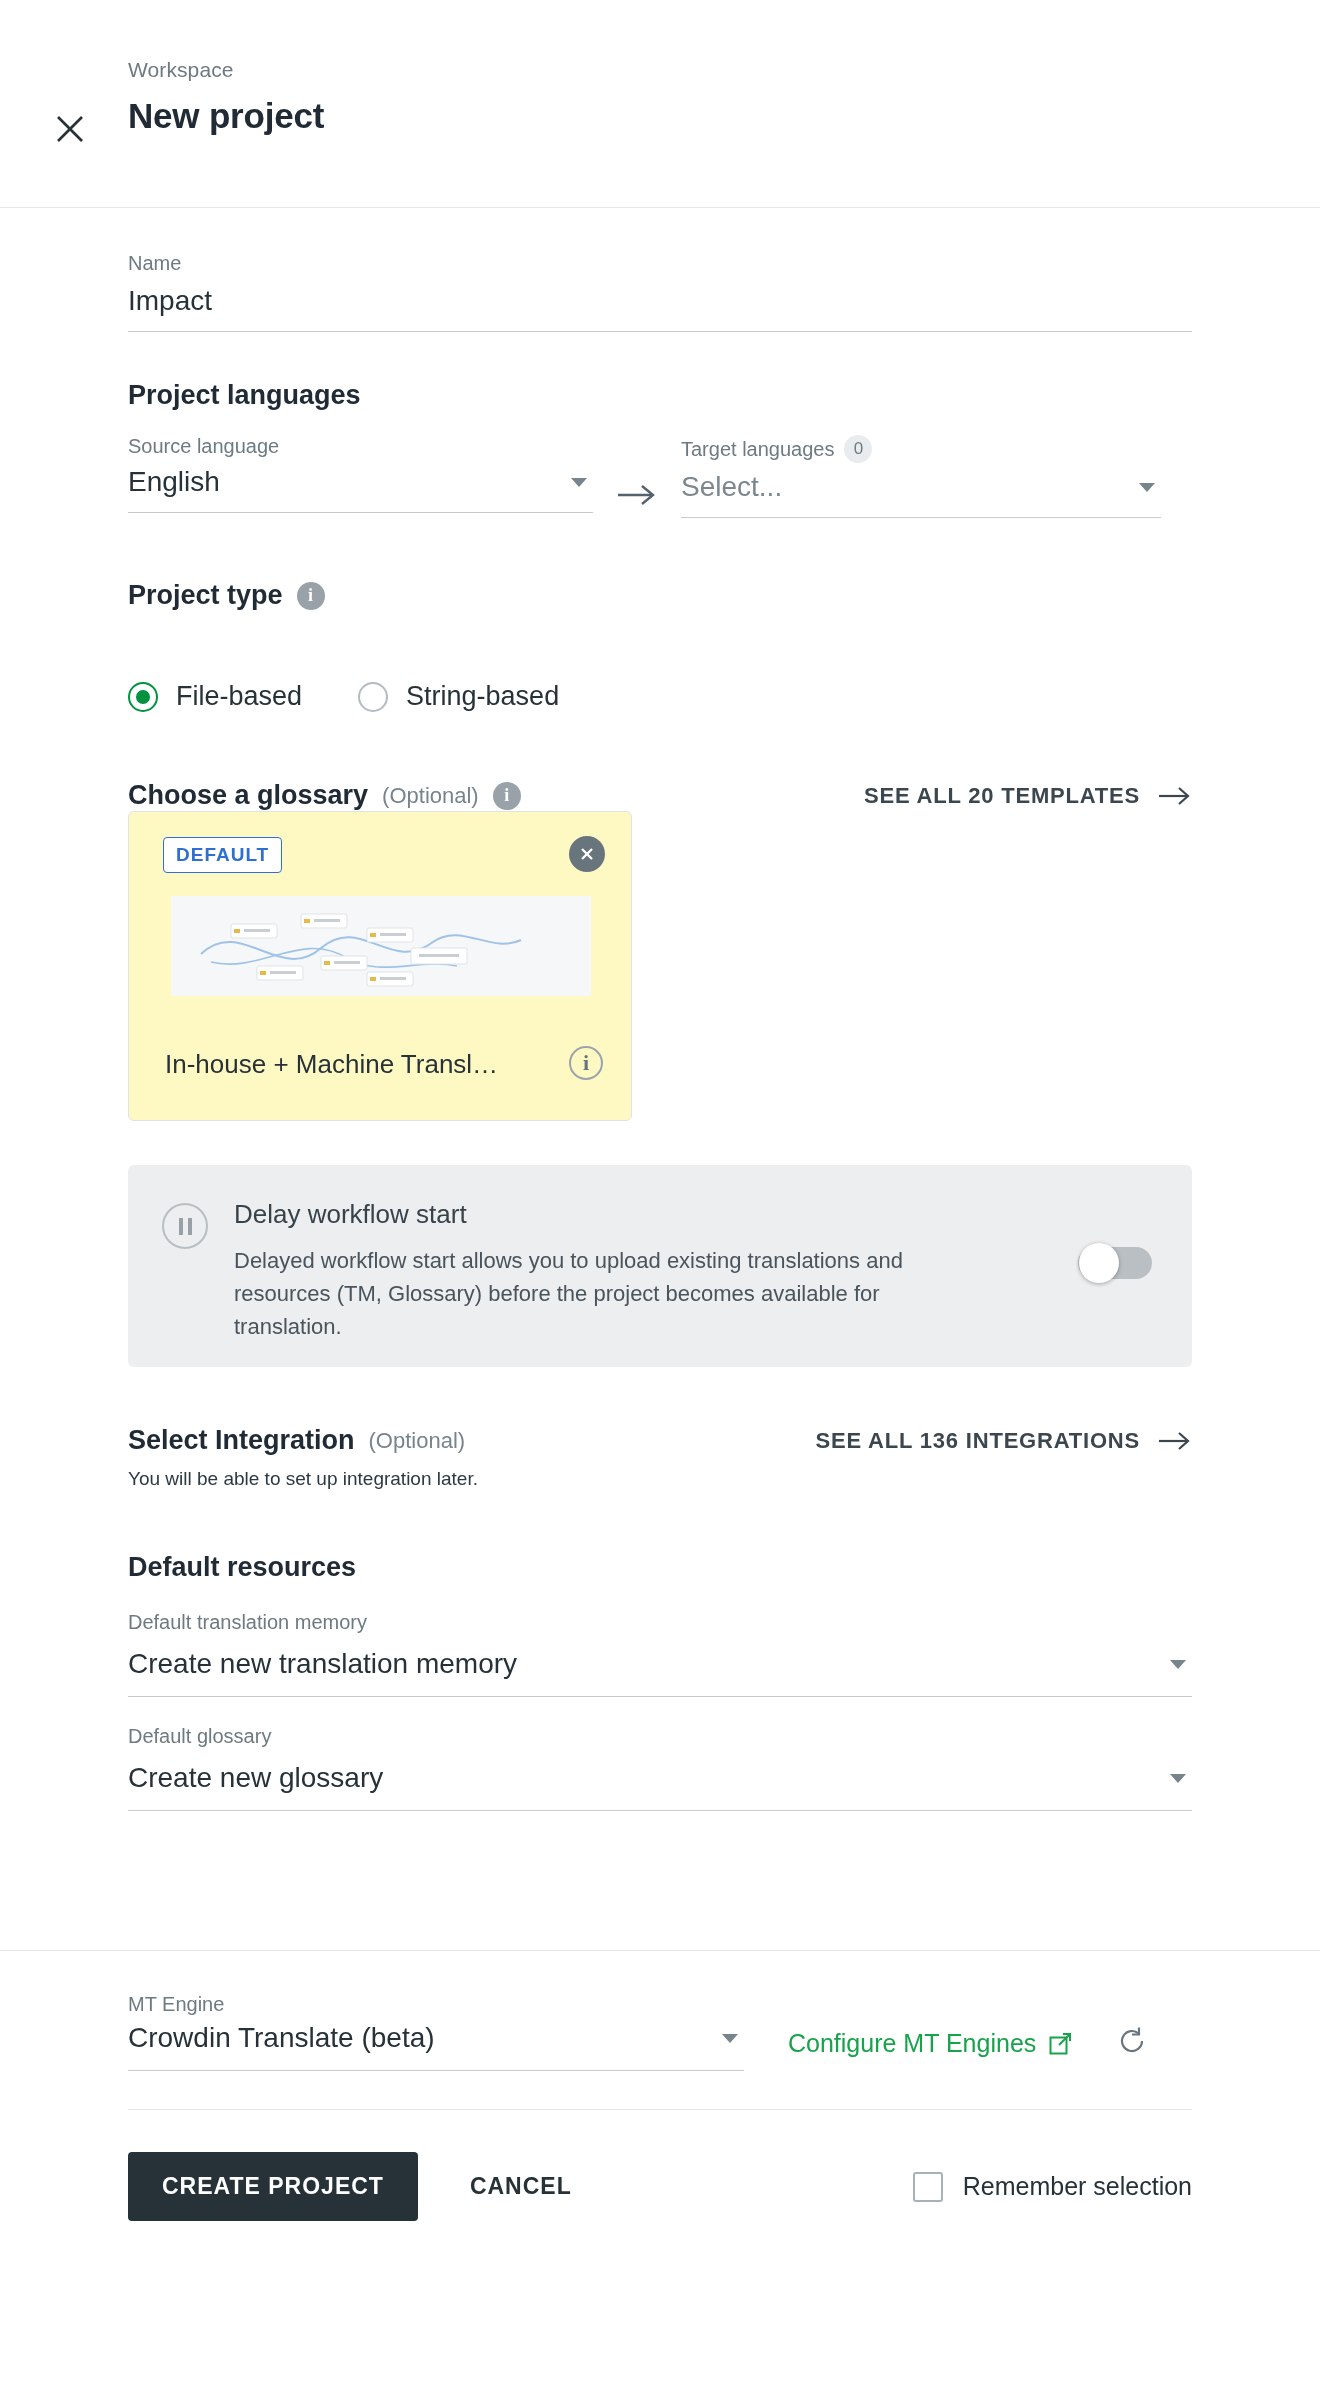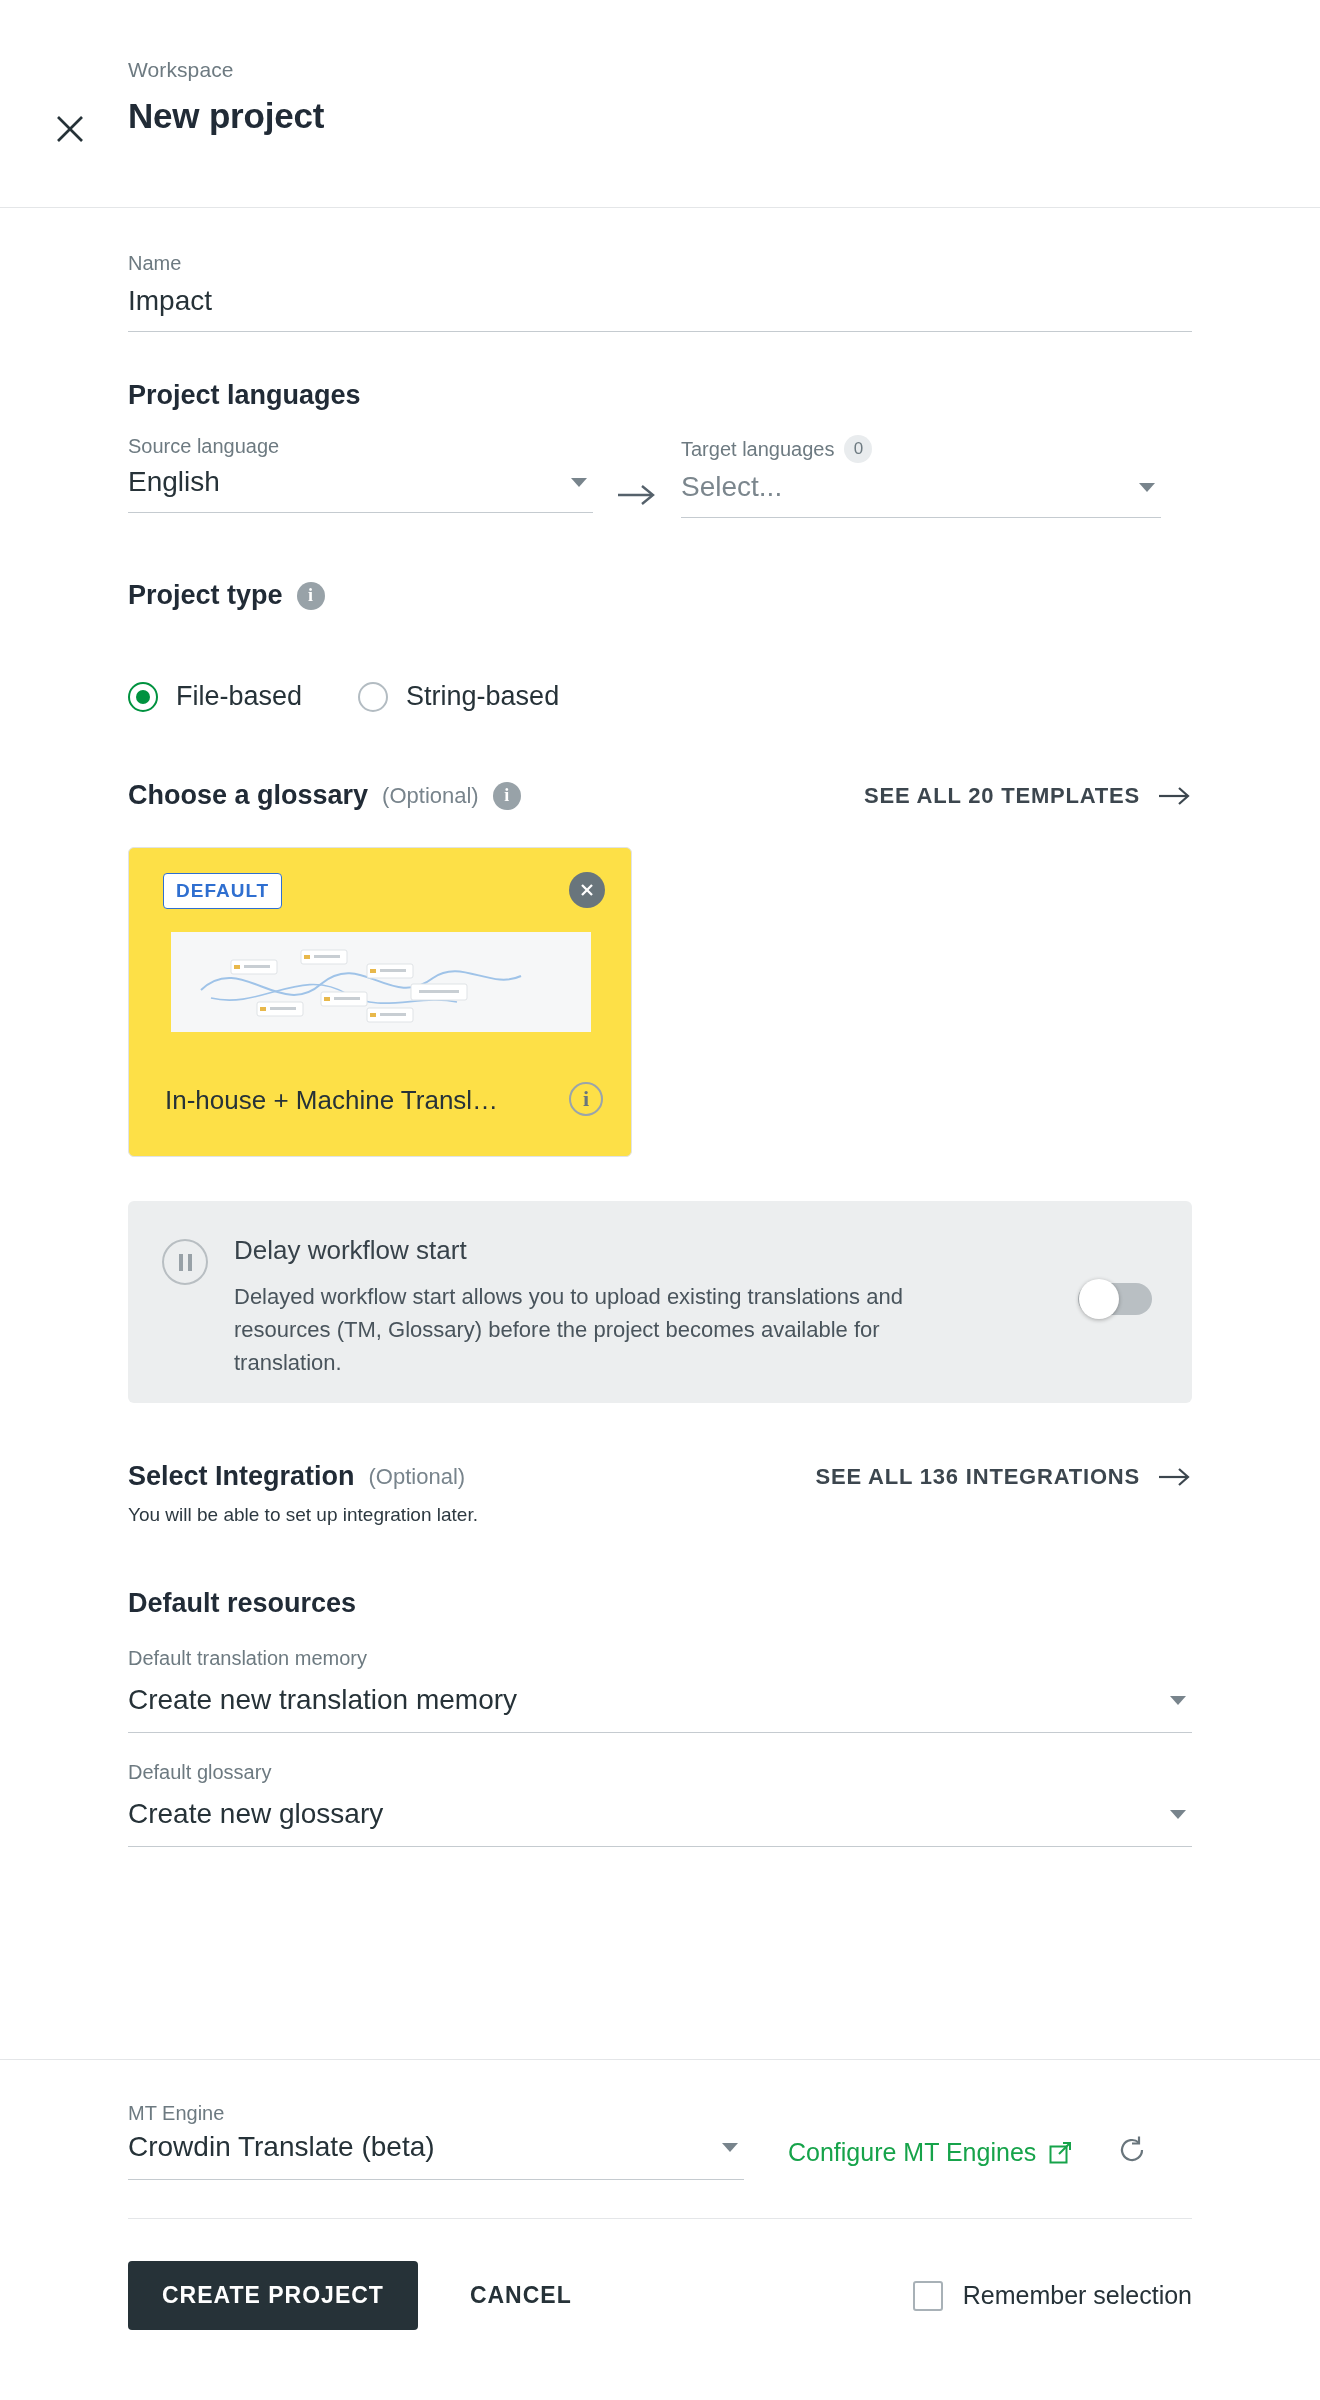--- a/index.html
+++ b/index.html
@@ -187,26 +187,25 @@
     display: flex;
     align-items: center;
     gap: 18px;
     font-size: 22px;
     font-weight: bold;
     letter-spacing: .8px;
     color: #3c464e;
     cursor: pointer;
   }
   .wf-card {
-    margin-top: 36px;
     width: 504px;
     height: 310px;
     border: 1px solid #e0e3e6;
     border-radius: 6px;
-    background: #fde047;
+    background: #fef9c3;
     position: relative;
   }
   .wf-default-badge {
     position: absolute;
     left: 34px; top: 25px;
     border: 1px solid #2f6fd0;
     color: #2f6fd0;
     border-radius: 4px;
     font-size: 19px;
     font-weight: bold;
@@ -341,21 +340,21 @@
     border-bottom: 1px solid #c5cbd0;
     width: 1064px;
     cursor: pointer;
   }
   .resource-value { font-size: 28px; color: #263238; }
 
   
   .footer {
     position: absolute;
     left: 0; right: 0; bottom: 0;
-    height: 341px;
+    height: 450px;
     border-top: 1px solid #e4e6e8;
     padding: 0 128px;
   }
   .mt-row {
     display: flex;
     align-items: flex-start;
     padding-top: 42px;
   }
   .mt-field { width: 616px; }
   .mt-select {

